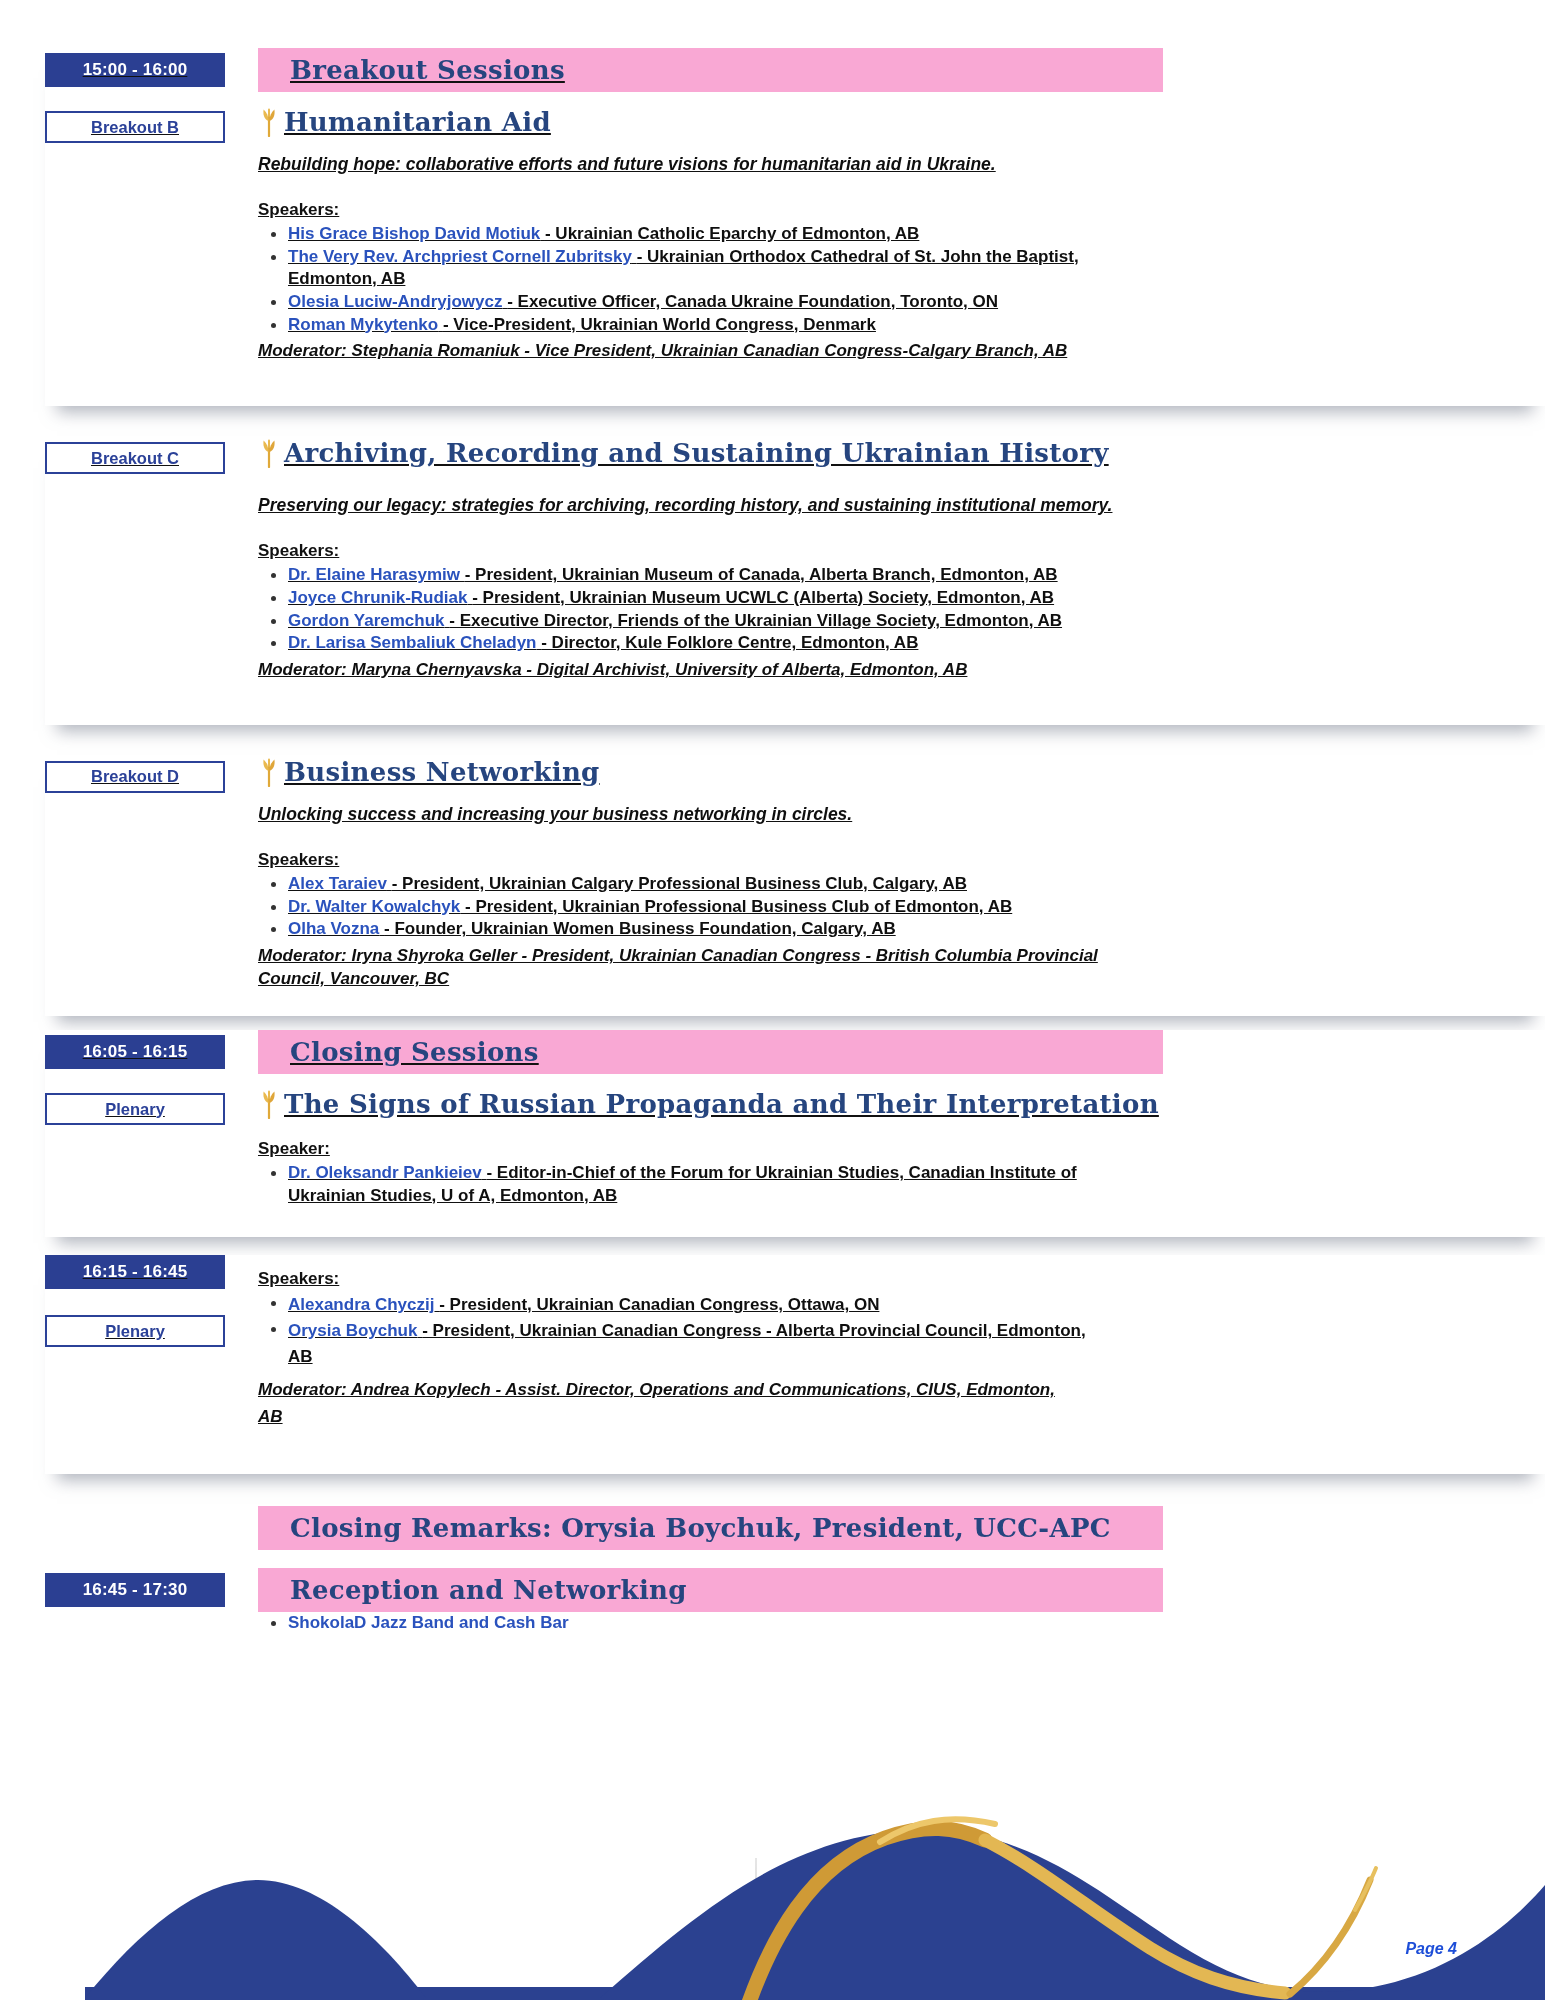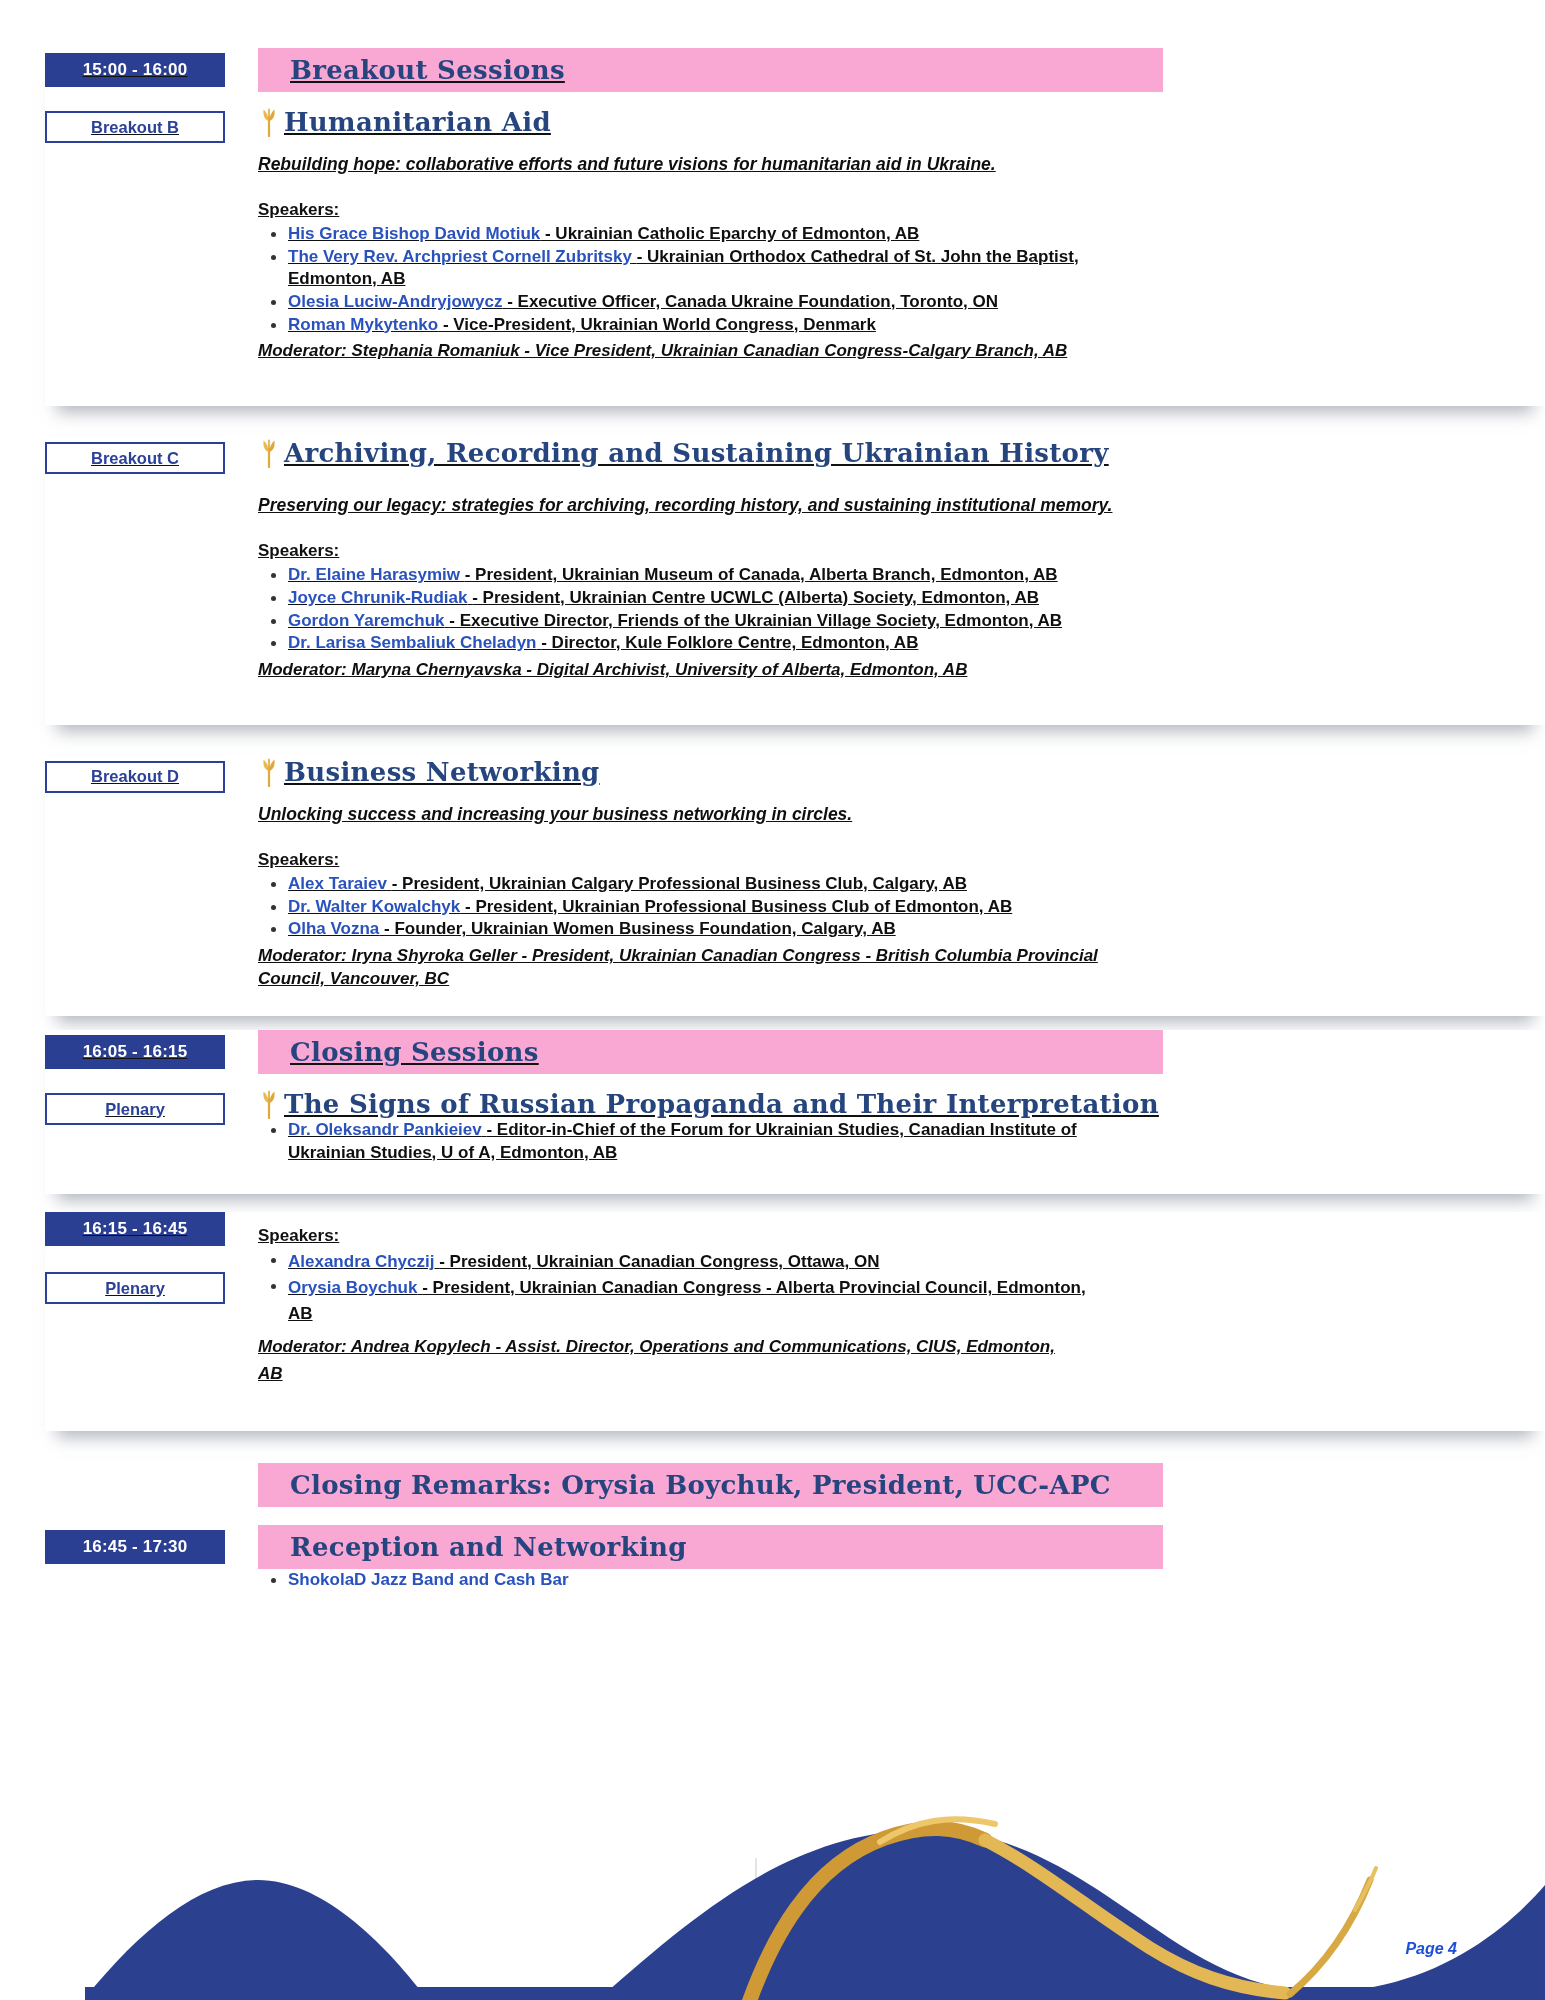--- a/index.html
+++ b/index.html
@@ -128,21 +128,21 @@
             <span class="session-title-text">Archiving, Recording and Sustaining Ukrainian History</span>
           </h2>
           <p class="desc" style="margin-top:26px;">Preserving our legacy: strategies for archiving, recording history, and sustaining institutional memory.</p>
           <p class="speakers-label">Speakers:</p>
           <ul class="speakers">
             <li>
               <span class="name">Dr. Elaine Harasymiw</span>
               <span>- President, Ukrainian Museum of Canada, Alberta Branch, Edmonton, AB</span></li>
             <li>
               <span class="name">Joyce Chrunik-Rudiak</span>
-              <span>- President, Ukrainian Centre UCWLC (Alberta) Society, Edmonton, AB</span></li>
+              <span>- President, Ukrainian Museum UCWLC (Alberta) Society, Edmonton, AB</span></li>
             <li>
               <span class="name">Gordon Yaremchuk</span>
               <span>- Executive Director, Friends of the Ukrainian Village Society, Edmonton, AB</span></li>
             <li>
               <span class="name">Dr. Larisa Sembaliuk Cheladyn</span>
               <span>- Director, Kule Folklore Centre, Edmonton, AB</span></li>
           </ul>
           <p class="moderator">Moderator: Maryna Chernyavska - Digital Archivist, University of Alberta, Edmonton, AB</p>
         </div>
       </div>
@@ -200,20 +200,21 @@
         <div class="col-right">
           <h2 class="session-title">
             <svg class="wheat" viewBox="0 0 22 30">
               <path d="M11 29 C11 21 11 13 11 7" stroke="#e0a939" stroke-width="2.2" fill="none" stroke-linecap="round"></path>
               <path d="M10.5 14 C6.2 12.2 4.8 7.5 5.6 2.4 C8.6 5.2 10.6 9 10.5 14 Z" fill="#e9b94f"></path>
               <path d="M11.5 14 C15.8 12.2 17.2 7.5 16.4 2.4 C13.4 5.2 11.4 9 11.5 14 Z" fill="#dfa63a"></path>
               <path d="M11 9 L11 2.5" stroke="#e9b94f" stroke-width="2" stroke-linecap="round"></path>
             </svg>
             <span class="session-title-text">The Signs of Russian Propaganda and Their Interpretation</span>
           </h2>
+          <p class="speakers-label" style="margin-top:20px;">Speaker:</p>
           <ul class="speakers" style="max-width:880px;">
             <li>
               <span class="name">Dr. Oleksandr Pankieiev</span>
               <span>- Editor-in-Chief of the Forum for Ukrainian Studies, Canadian Institute of Ukrainian Studies, U of A, Edmonton, AB</span></li>
           </ul>
         </div>
       </div>
     </div>
 
     <div class="group loose">

